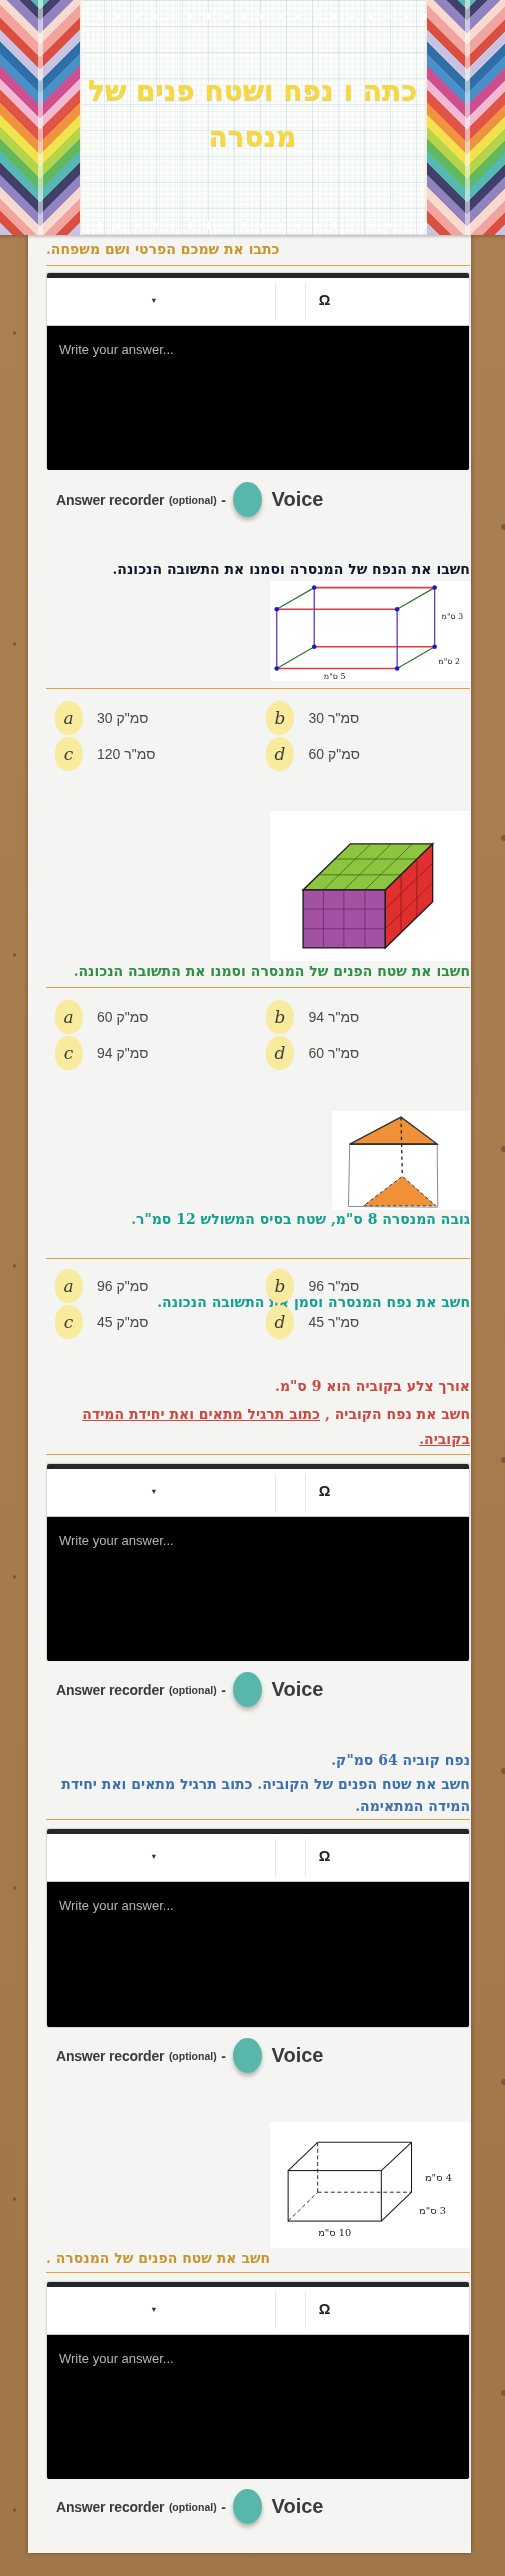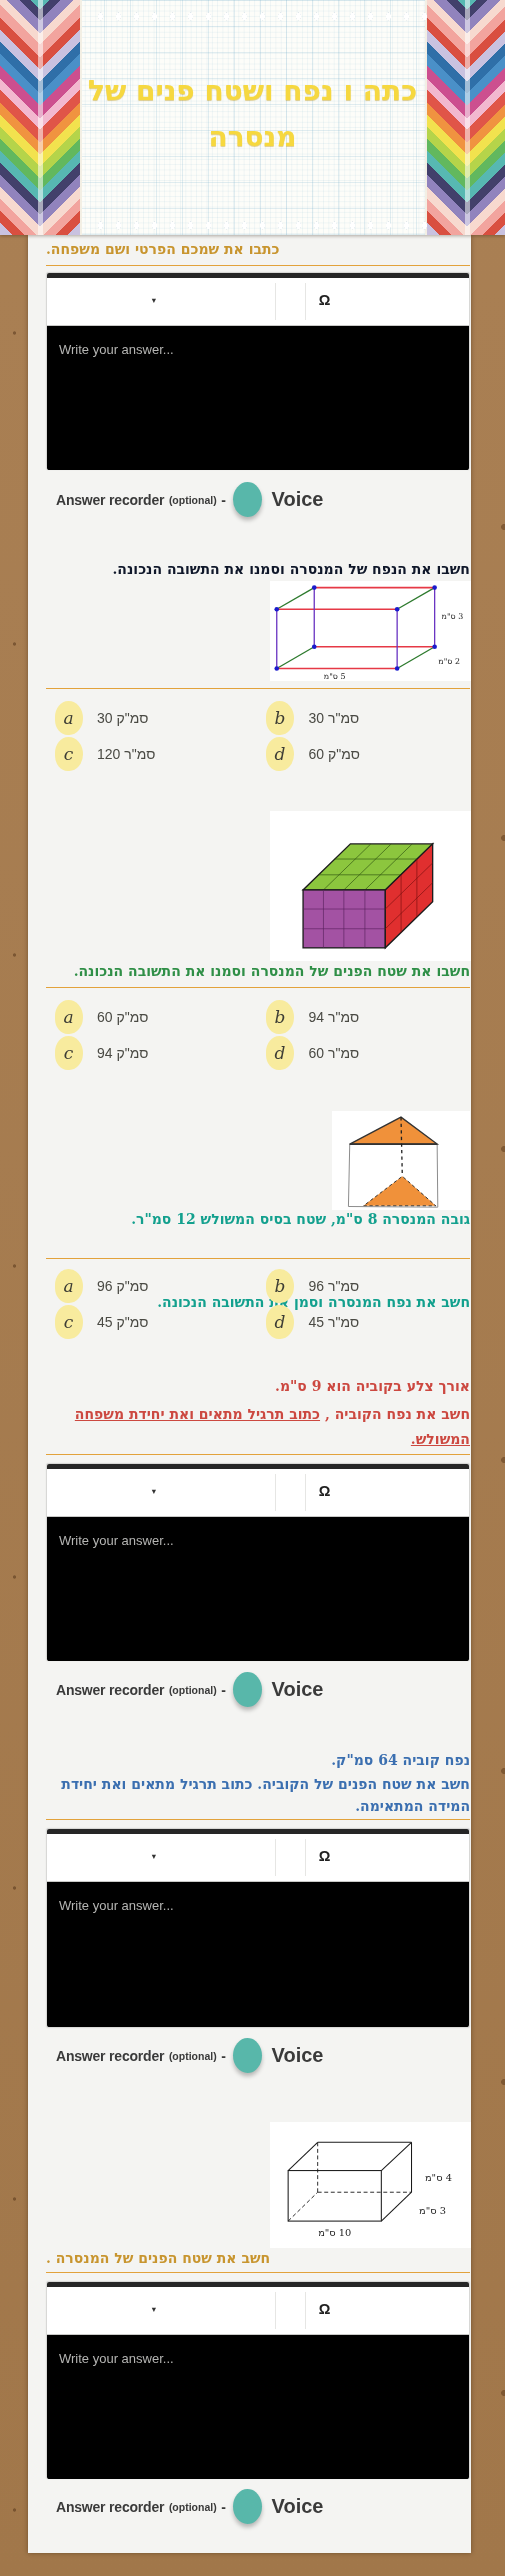--- a/index.html
+++ b/index.html
@@ -340,24 +340,24 @@
   <div class="opt pos-b">
     <span class="opt-circle">
         <span>d</span>
       </span>
     <span class="opt-text">45 סמ"ר</span>
   </div>
 </div>
 
 <div class="abs qtext ar c-red" style="top:1378px;">אורך צלע בקוביה הוא 9 ס"מ.</div>
 <div class="abs qtext ar c-red" style="top:1406px;">
-  <span>חשב את נפח הקוביה , </span><span class="u">כתוב תרגיל מתאים ואת יחידת משפחה</span>
+  <span>חשב את נפח הקוביה , </span><span class="u">כתוב תרגיל מתאים ואת יחידת המידה</span>
 </div>
 <div class="abs qtext ar c-red" style="top:1431px;">
-  <span class="u">המשולש.</span>
+  <span class="u">בקוביה.</span>
 </div>
 <div class="abs divider" style="top:1454px;"></div>
 
 <div class="abs editor" style="top:1463px;height:197px;">
   <div class="ed-topbar"></div>
   <div class="ed-toolbar">
     <button class="ed-dd"><span>▾</span></button>
     <span class="ed-sep s1"></span>
     <span class="ed-sep s2"></span>
     <button class="ed-omega"><span>Ω</span></button>

